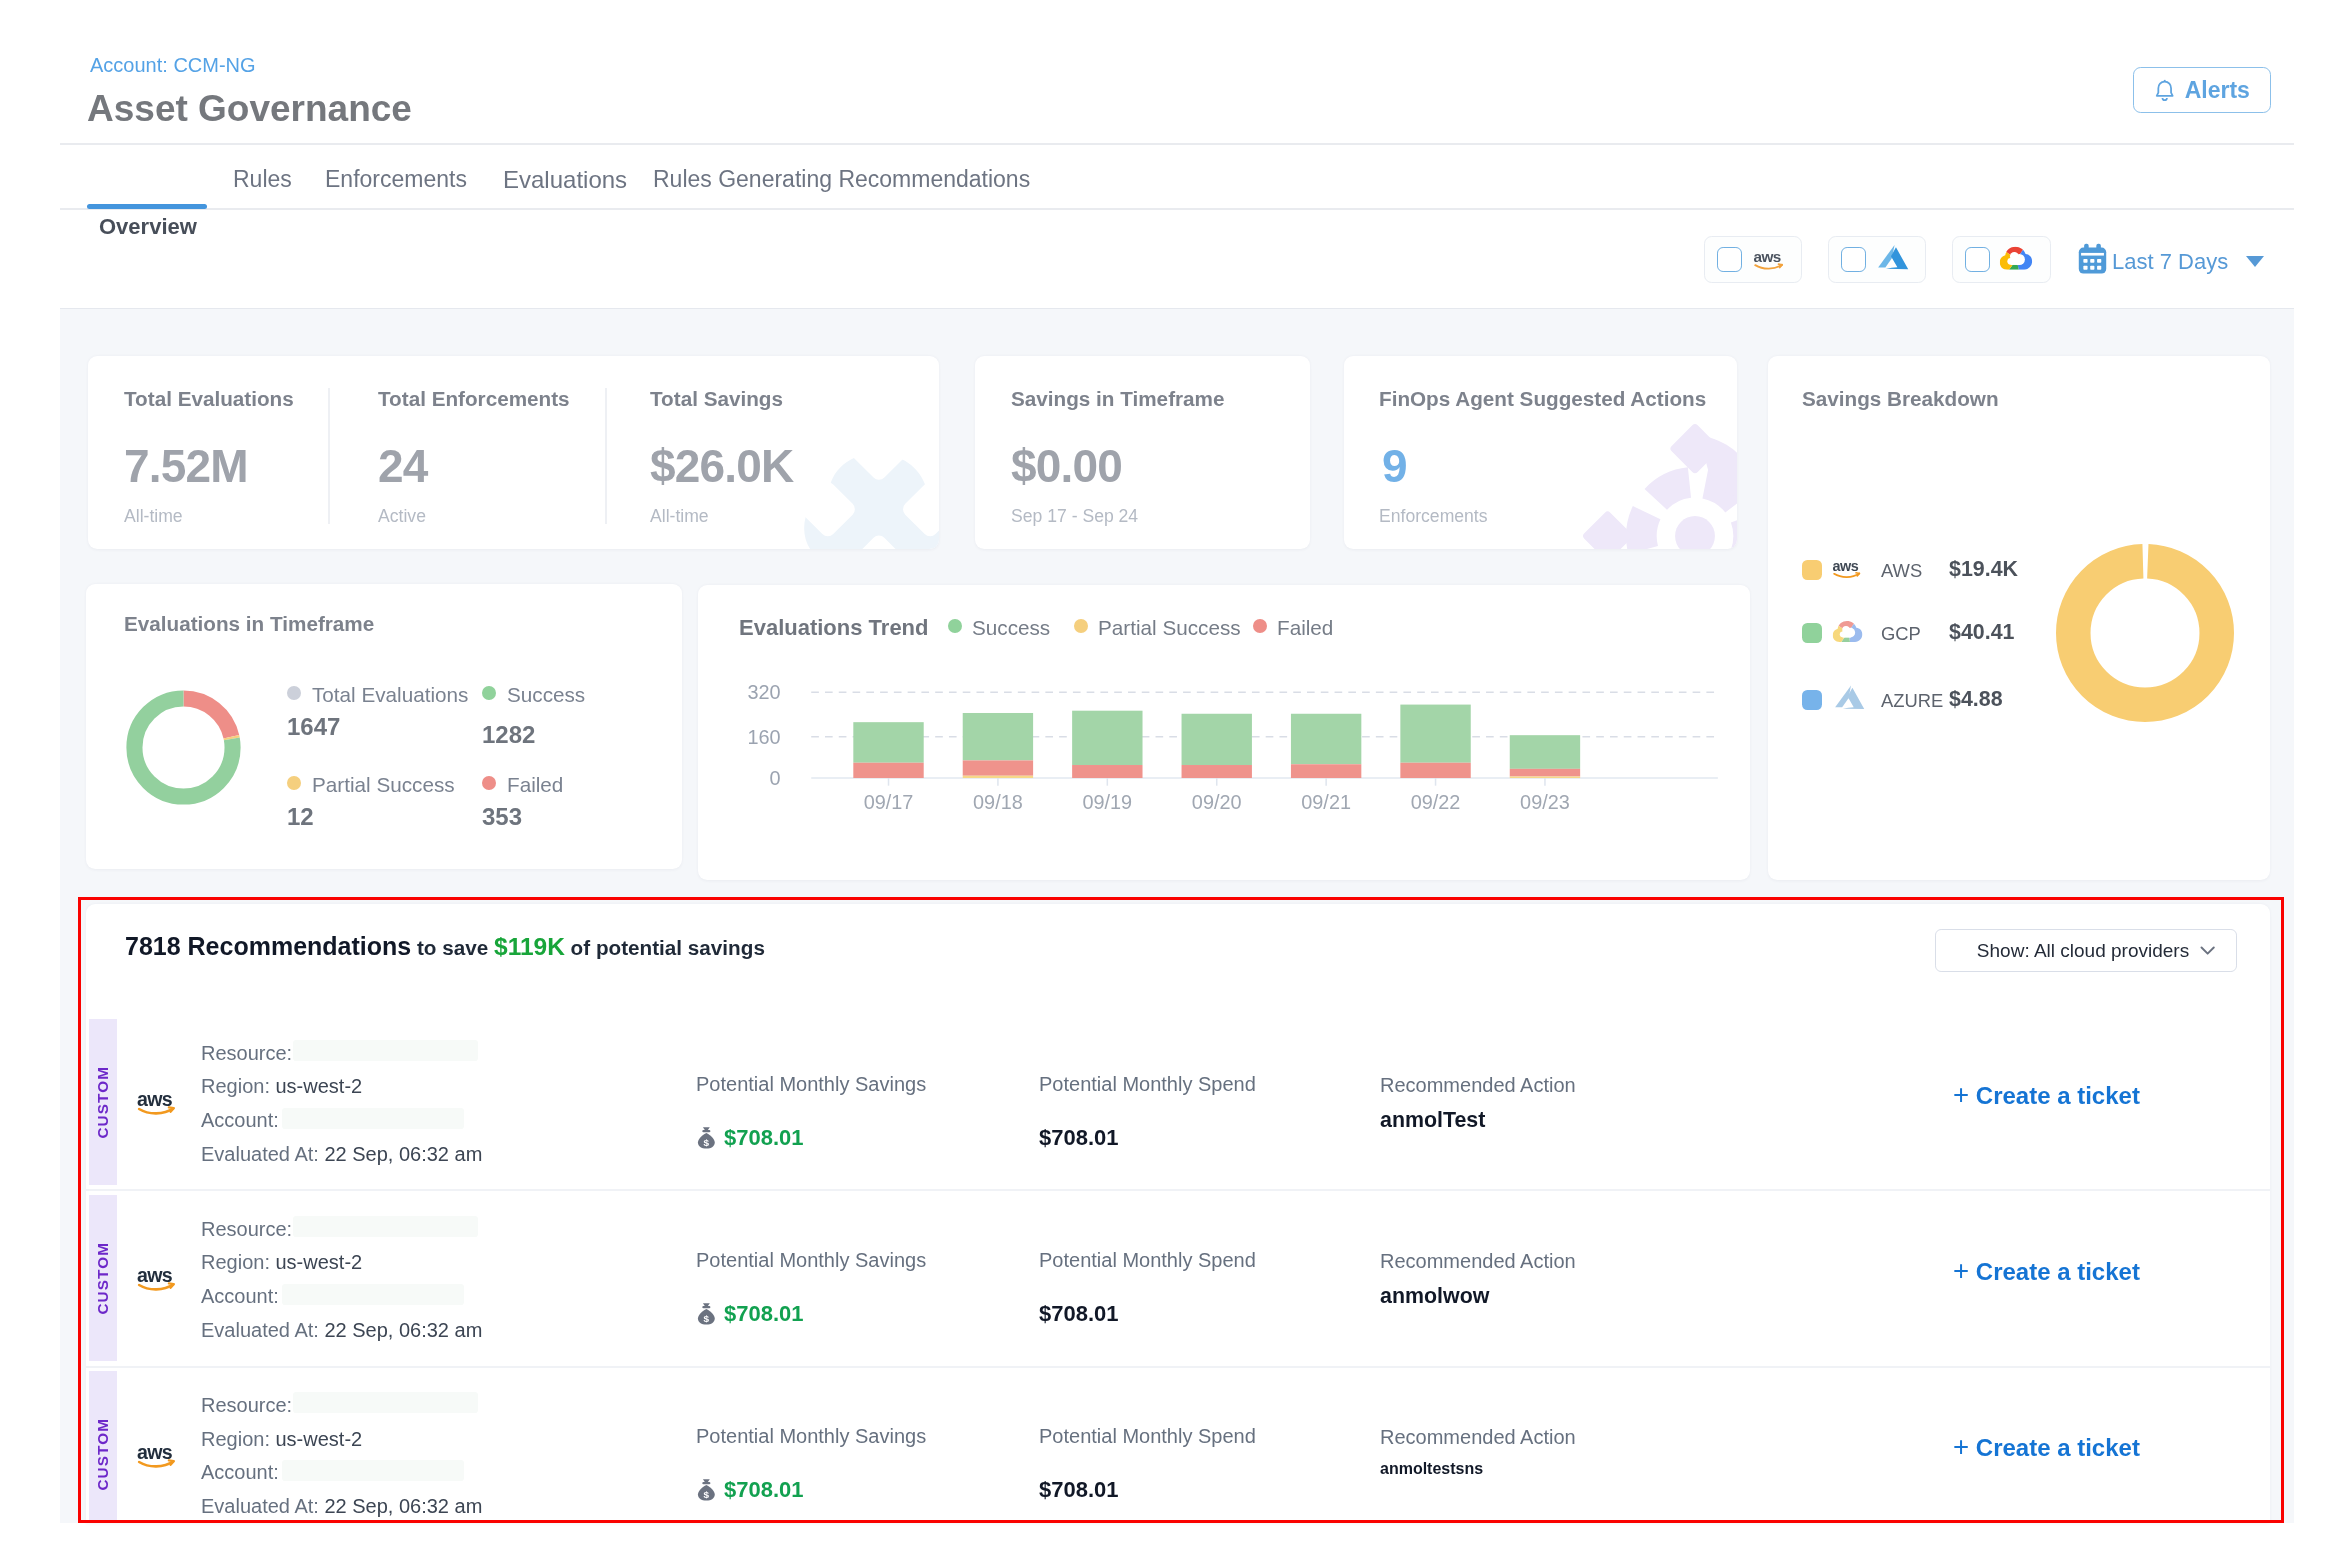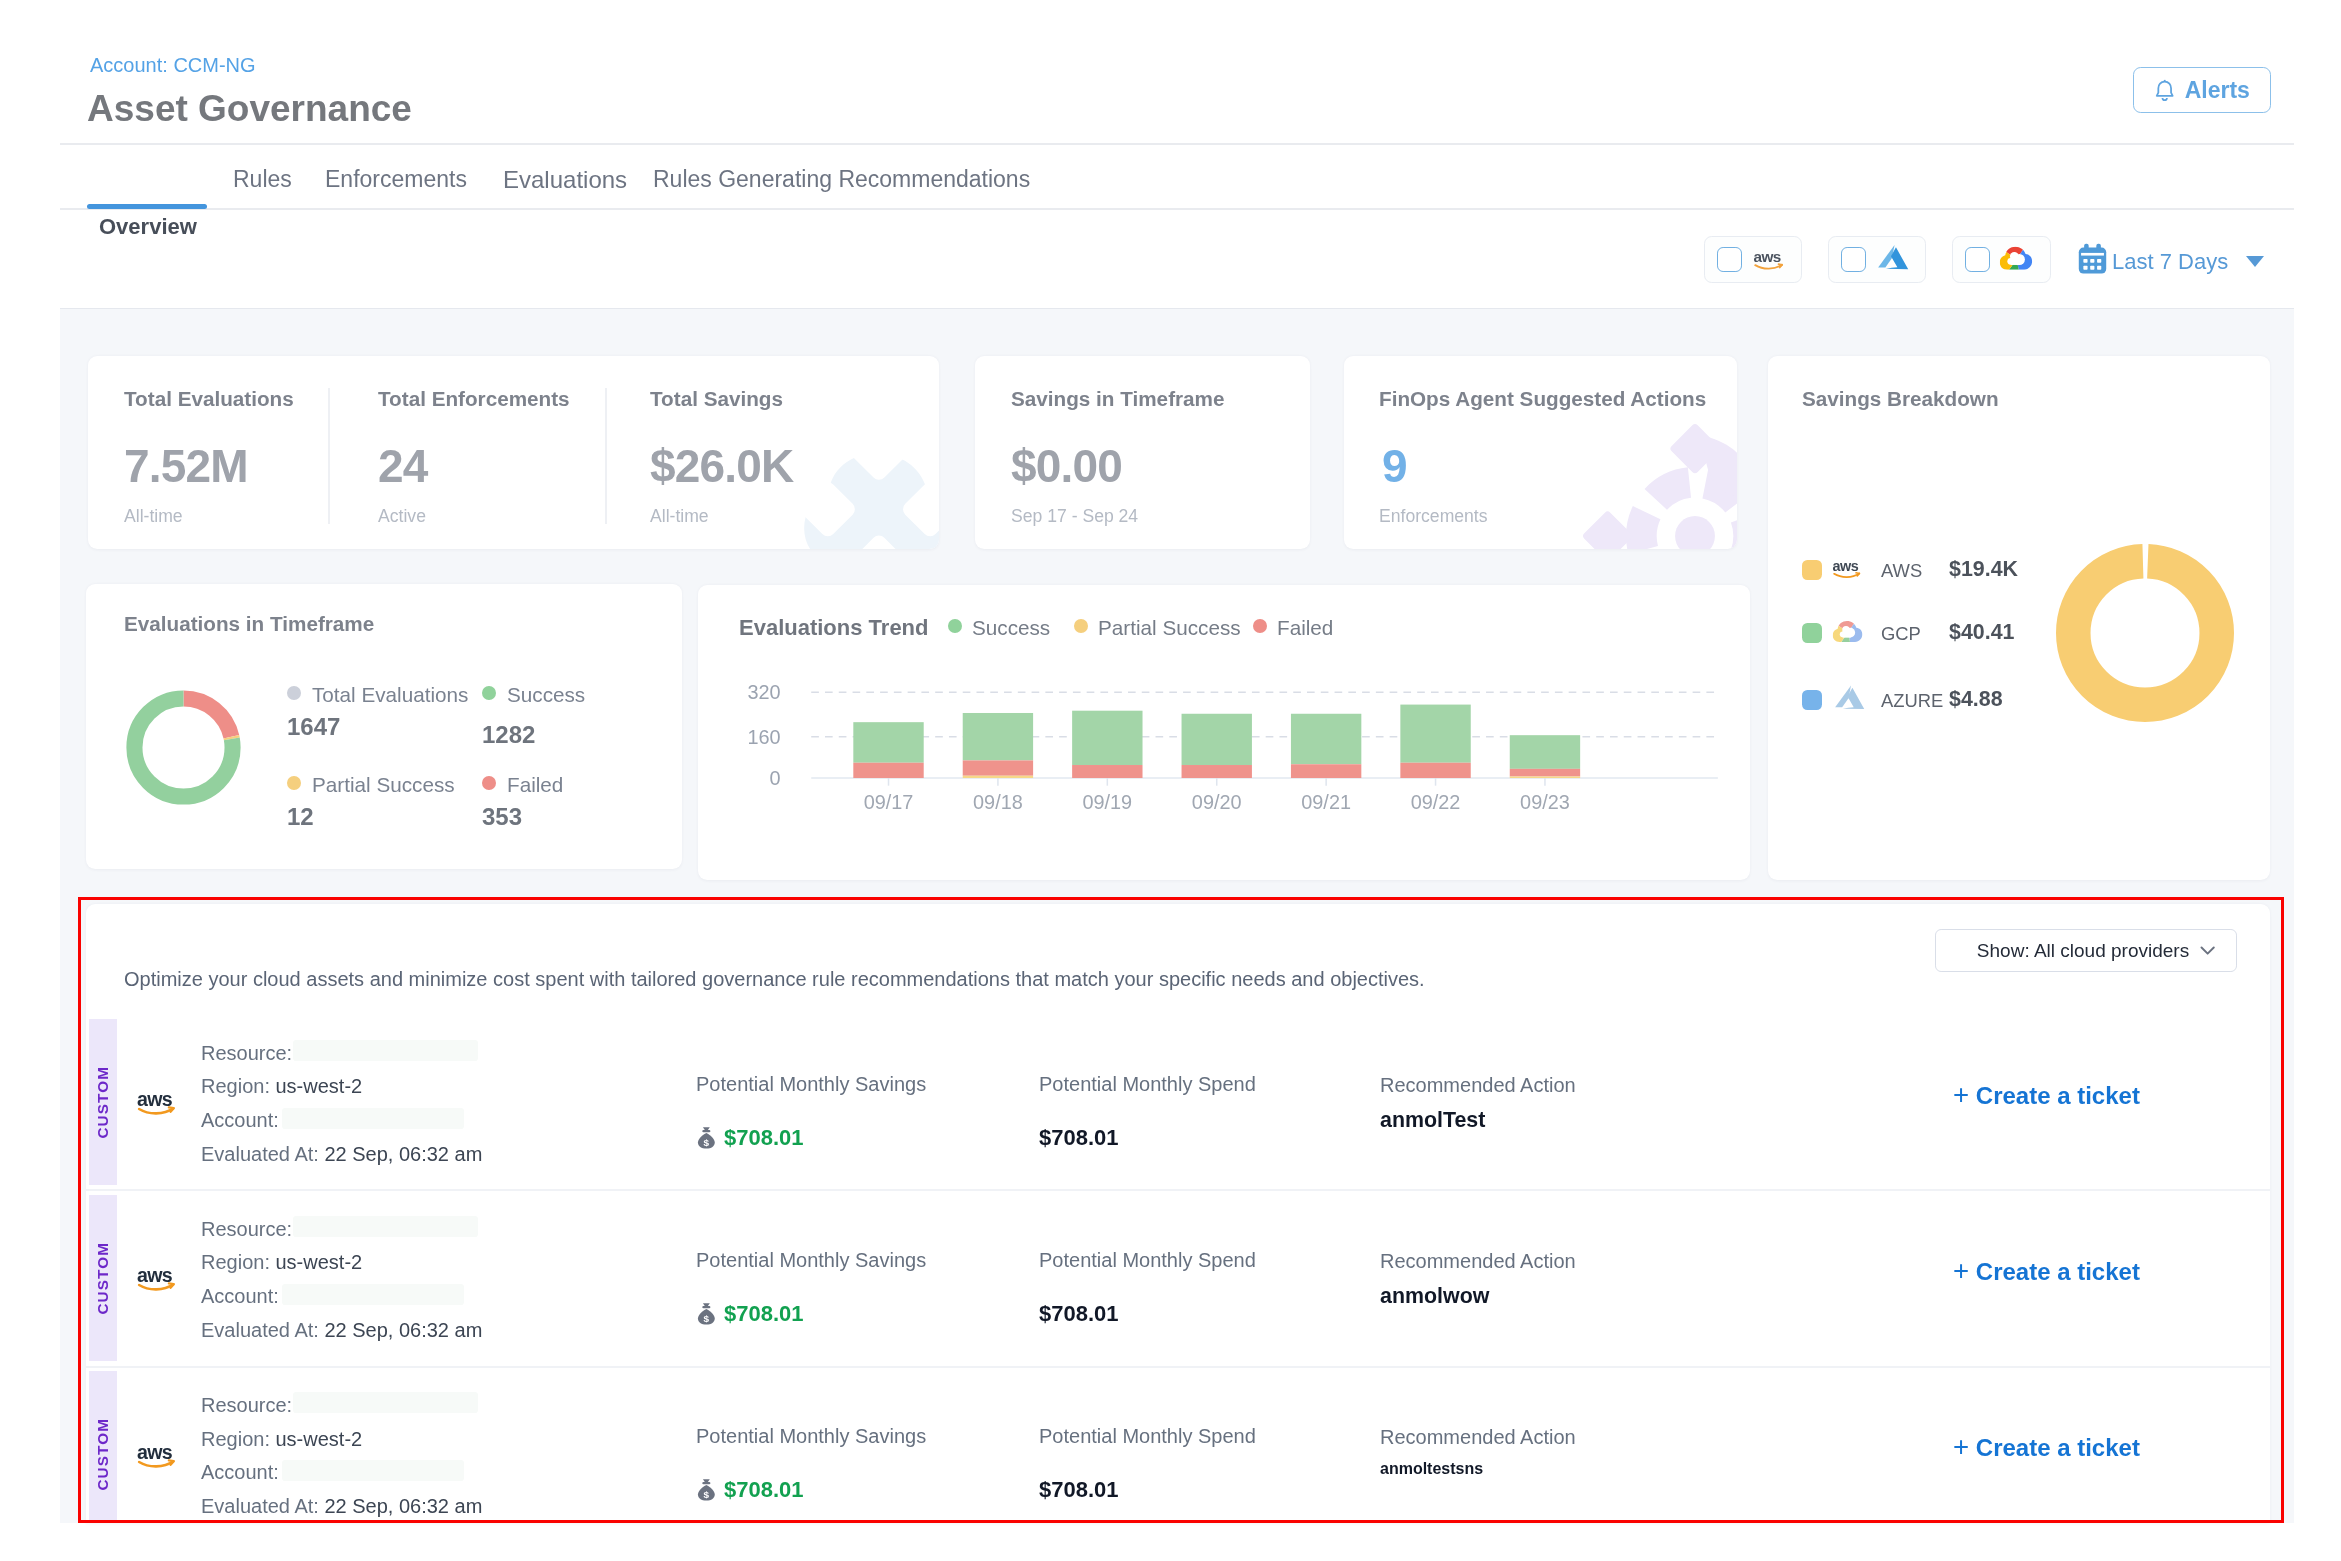--- a/index.html
+++ b/index.html
@@ -254,21 +254,21 @@
       <rect x="918" y="156" width="92" height="76" fill="#a3d5a8"></rect>
         <rect x="918" y="232" width="92" height="20" fill="#ef938c"></rect>
       <rect x="1061" y="196" width="92" height="44" fill="#a3d5a8"></rect>
         <rect x="1061" y="240" width="92" height="10" fill="#ef938c"></rect>
         <rect x="1061" y="250" width="92" height="2" fill="#f6d788"></rect>
     </g>
   </svg>
 </div>
 
 <div class="card" style="left:86px; top:904px; width:2184px; height:619px; border-radius:9.2px 9.2px 0 0; overflow:hidden;">
-  <div class="abs" style="left:38px; top:64px; font-size:20px; color:#5a6475;">Optimize your cloud assets and minimize cost spent with tailored governance rule recommendations that match your specific needs and objectives.</div>
+  <div class="abs" style="left:39px; top:28px; font-size:25px; color:#111827; white-space:nowrap;"><b>7818 Recommendations</b><span style="font-size:20.7px; font-weight:bold; color:#1f2937;"> to save </span><span style="font-size:24.5px; font-weight:bold; color:#18a53a;">$119K</span><span style="font-size:20.7px; font-weight:bold; color:#1f2937;"> of potential savings</span></div>
   <div class="abs" style="left:1849px; top:25px; width:302px; height:43px; border:1.5px solid #d9dee8; border-radius:6.1px; display:flex; align-items:center; justify-content:center; gap:10.7px;">
     <span style="font-size:19px; color:#242b38;margin-left:20px;">Show: All cloud providers</span>
     <svg width="15.3" height="9.2" viewBox="0 0 20 12">
         <path d="M2 2 L10 10 L18 2" stroke="#6b7280" stroke-width="2.5" fill="none" stroke-linecap="round" stroke-linejoin="round"></path>
       </svg>
   </div>
 
   <div class="abs" style="left:3.1px; top:115px; width:28px; height:166px; background:#ece7fa; display:flex; align-items:center; justify-content:center;">
     <span style="writing-mode:vertical-rl; transform:rotate(180deg); font-size:15.3px; font-weight:bold; color:#6d28c9; letter-spacing:1.1px;">CUSTOM</span>
   </div>

